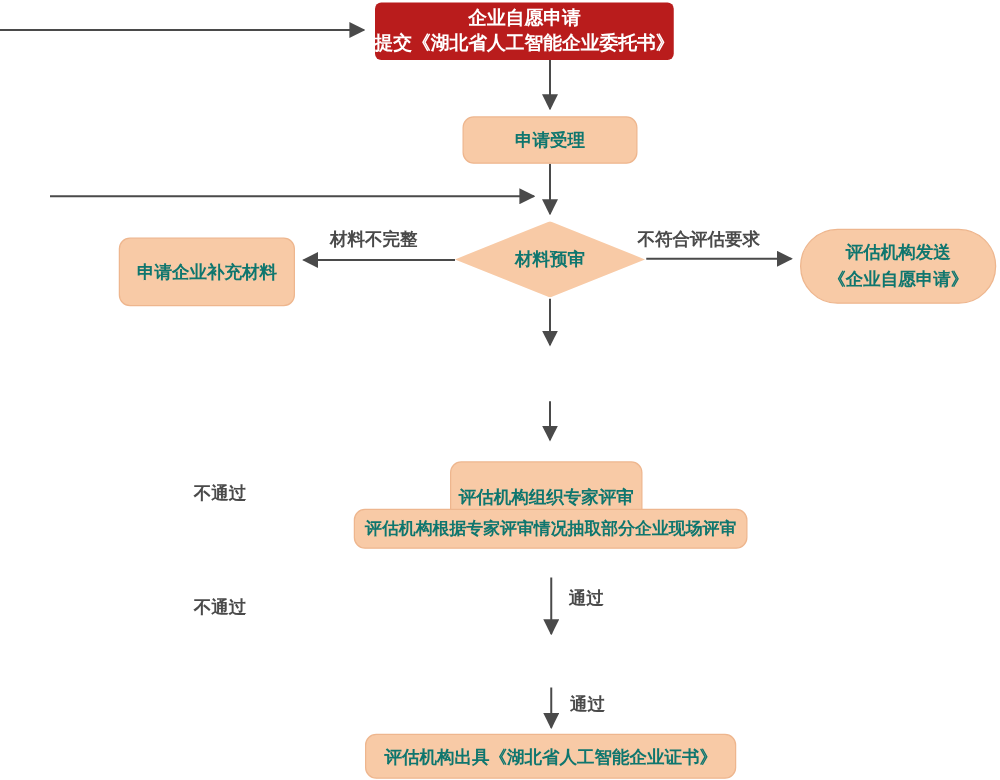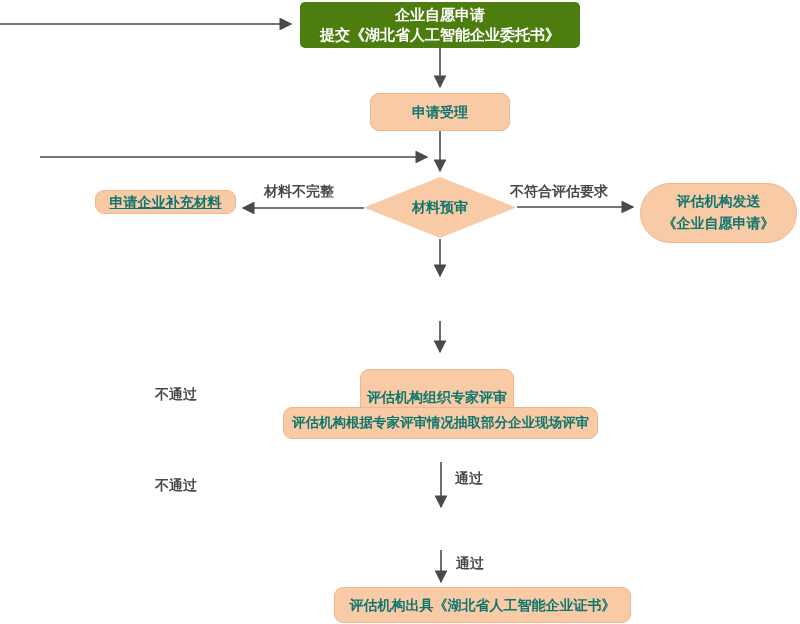--- a/index.html
+++ b/index.html
@@ -8,32 +8,32 @@
     font-family:"Liberation Sans","DejaVu Sans",sans-serif;
   }
   #connectors{position:absolute;left:0;top:0;z-index:1;}
   .node{
     position:absolute;z-index:2;display:flex;flex-direction:column;
     align-items:center;justify-content:center;text-align:center;
     box-sizing:border-box;background:#f8caa6;border:1px solid #eeb68e;
     border-radius:9px;color:#0f766e;font-weight:700;font-size:14px;line-height:1.35;
   }
   .node span{display:block;white-space:nowrap;}
-  #node-start{left:300px;top:2px;width:280px;height:46px;background:#4d7c0f;border:none;
+  #node-start{left:300px;top:2px;width:239px;height:46px;background:#b91c1c;border:none;
     border-radius:5px;color:#ffffff;font-size:15px;}
   #node-accept{left:370px;top:93px;width:140px;height:38px;}
   #node-precheck{left:364px;top:177px;width:152px;height:61px;border:none;border-radius:0;
     clip-path:polygon(50% 0,100% 50%,50% 100%,0 50%);}
-  #node-supplement{left:95px;top:190px;width:141px;height:24px;text-decoration:underline;}
+  #node-supplement{left:95px;top:190px;width:141px;height:55px;}
   #node-reject{left:640px;top:183px;width:157px;height:60px;border-radius:30px;line-height:1.55;}
   #node-notice{left:277px;top:282px;width:326px;height:39px;font-size:13px;}
   #node-expert{left:360px;top:357px;width:154px;height:56px;margin-top:12px;}
   #node-onsite{left:283px;top:407px;width:315px;height:32px;font-size:13.5px;}
   #node-publicity{left:384px;top:512px;width:113px;height:38px;}
-  #node-certificate{left:292px;top:587px;width:297px;height:36px;margin-left:42px;}
+  #node-certificate{left:292px;top:587px;width:297px;height:36px;}
   .edge-label{
     position:absolute;z-index:3;color:#4a4a4a;font-weight:600;font-size:14px;
     white-space:nowrap;line-height:1.2;
   }
   #lbl-incomplete{left:264px;top:183px;}
   #lbl-notmeet{left:510px;top:183px;}
   #lbl-fail1{left:155px;top:386px;}
   #lbl-fail2{left:155px;top:477px;}
   #lbl-pass1{left:455px;top:470px;}
   #lbl-pass2{left:456px;top:555px;}

